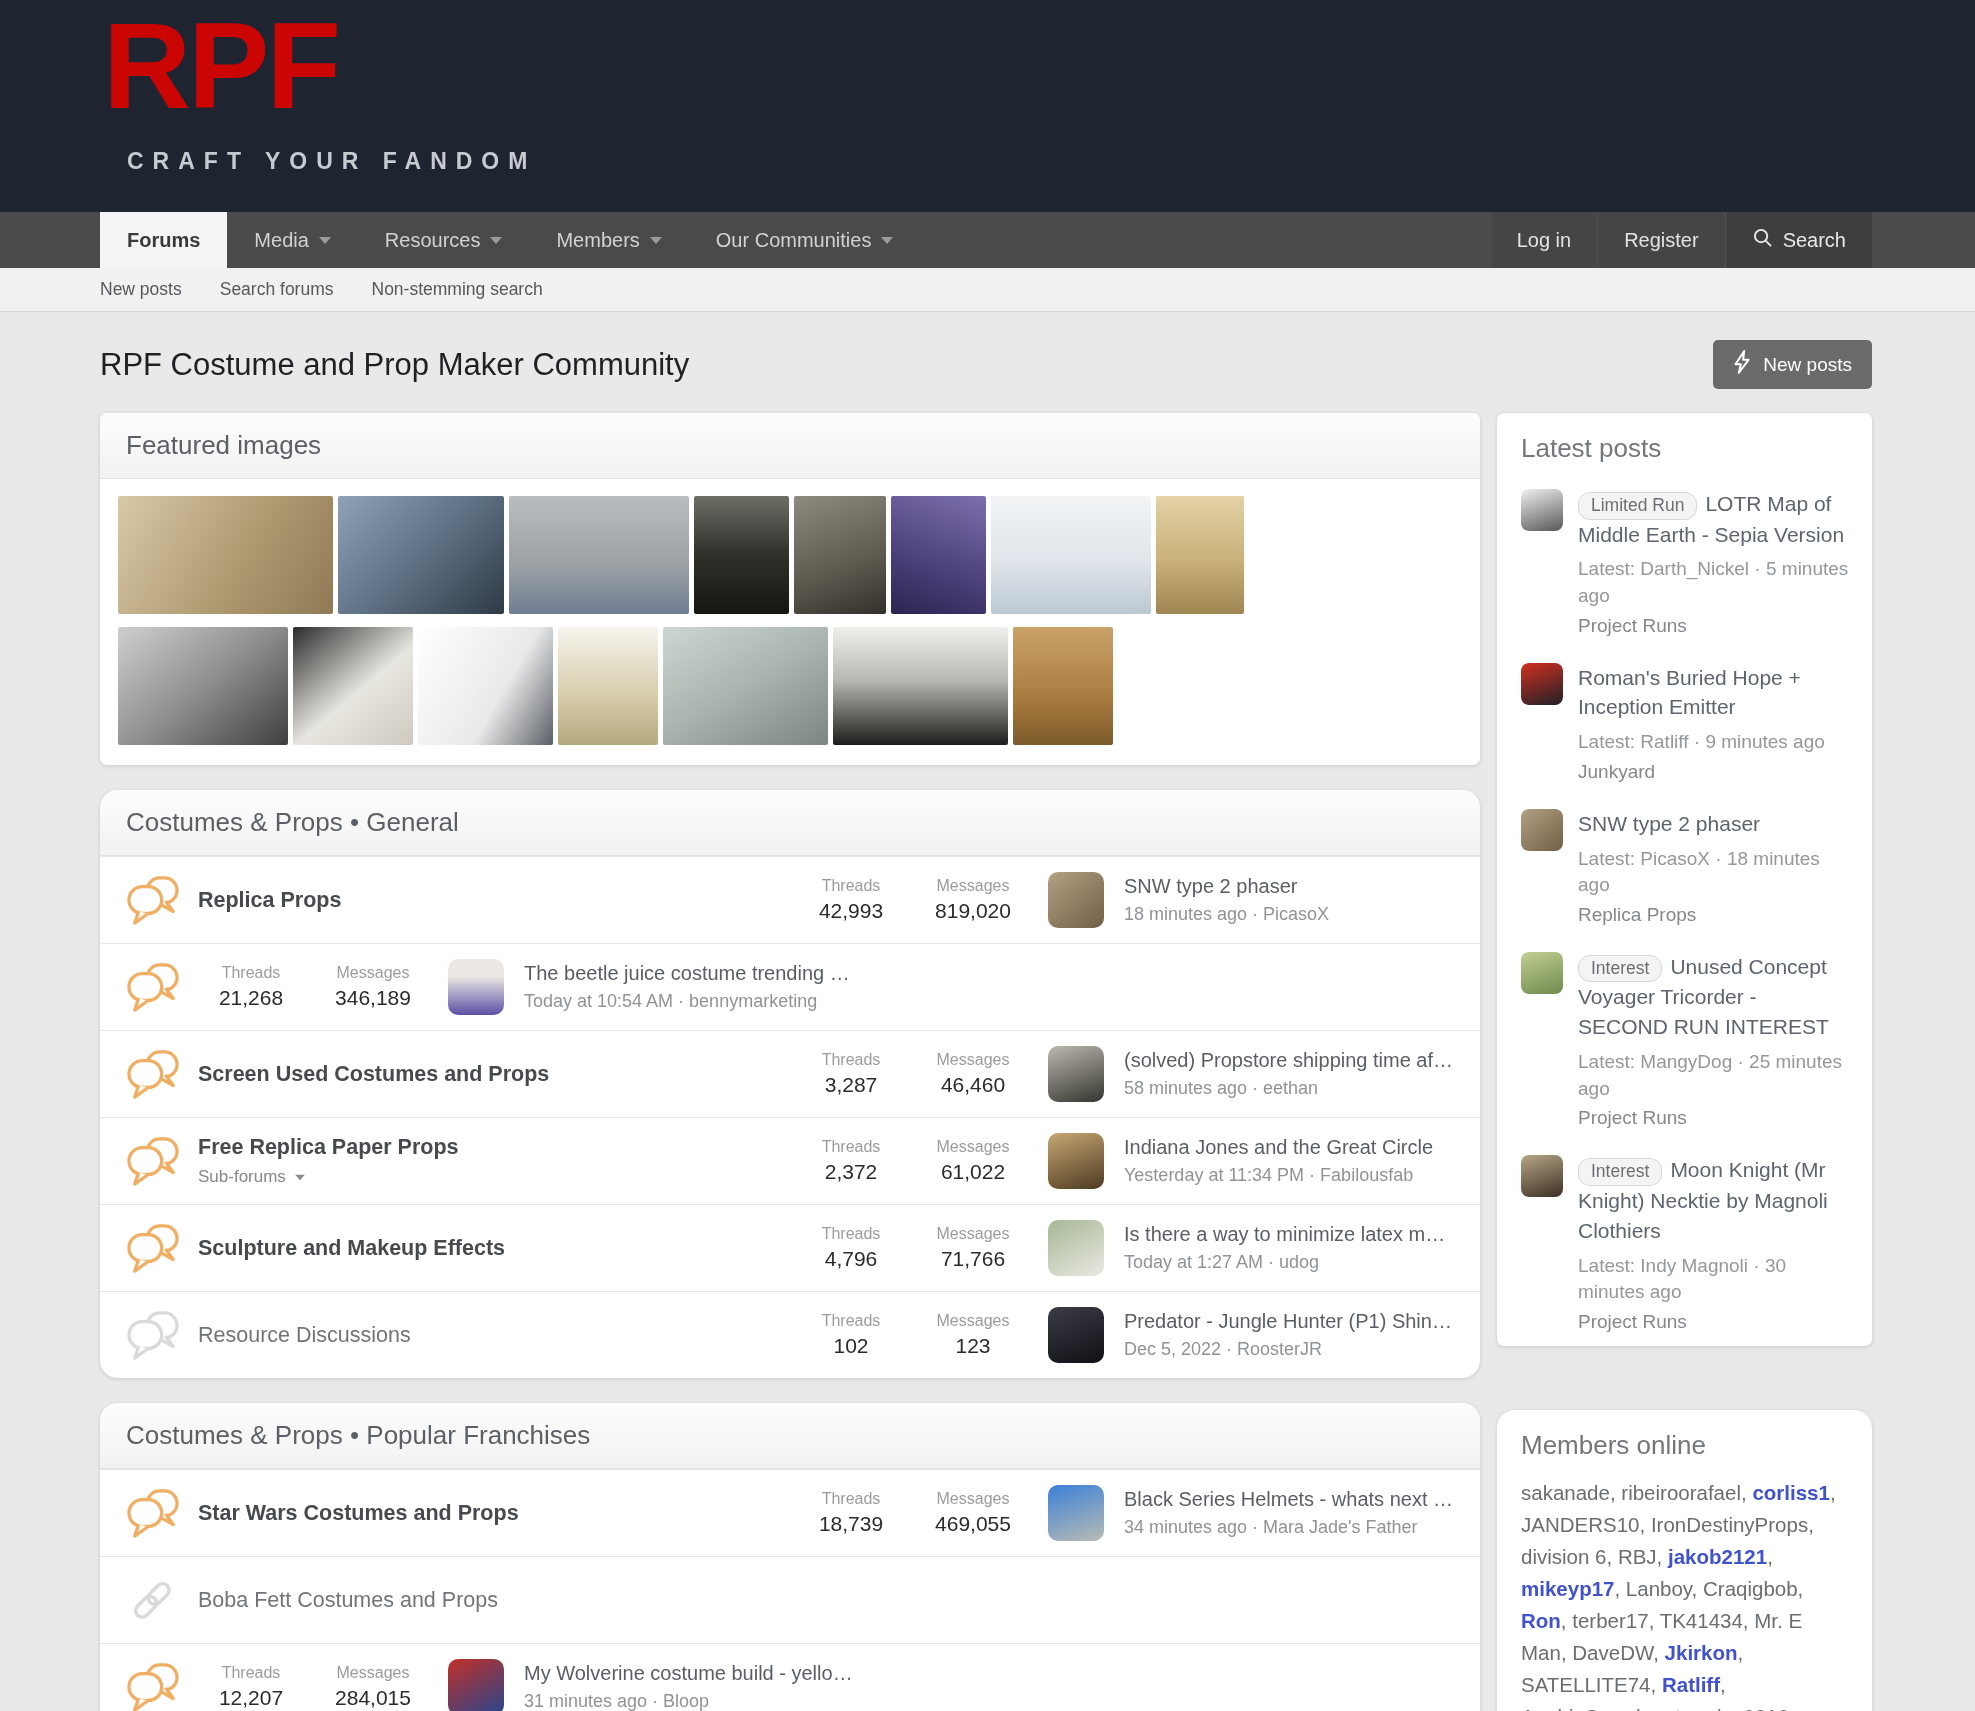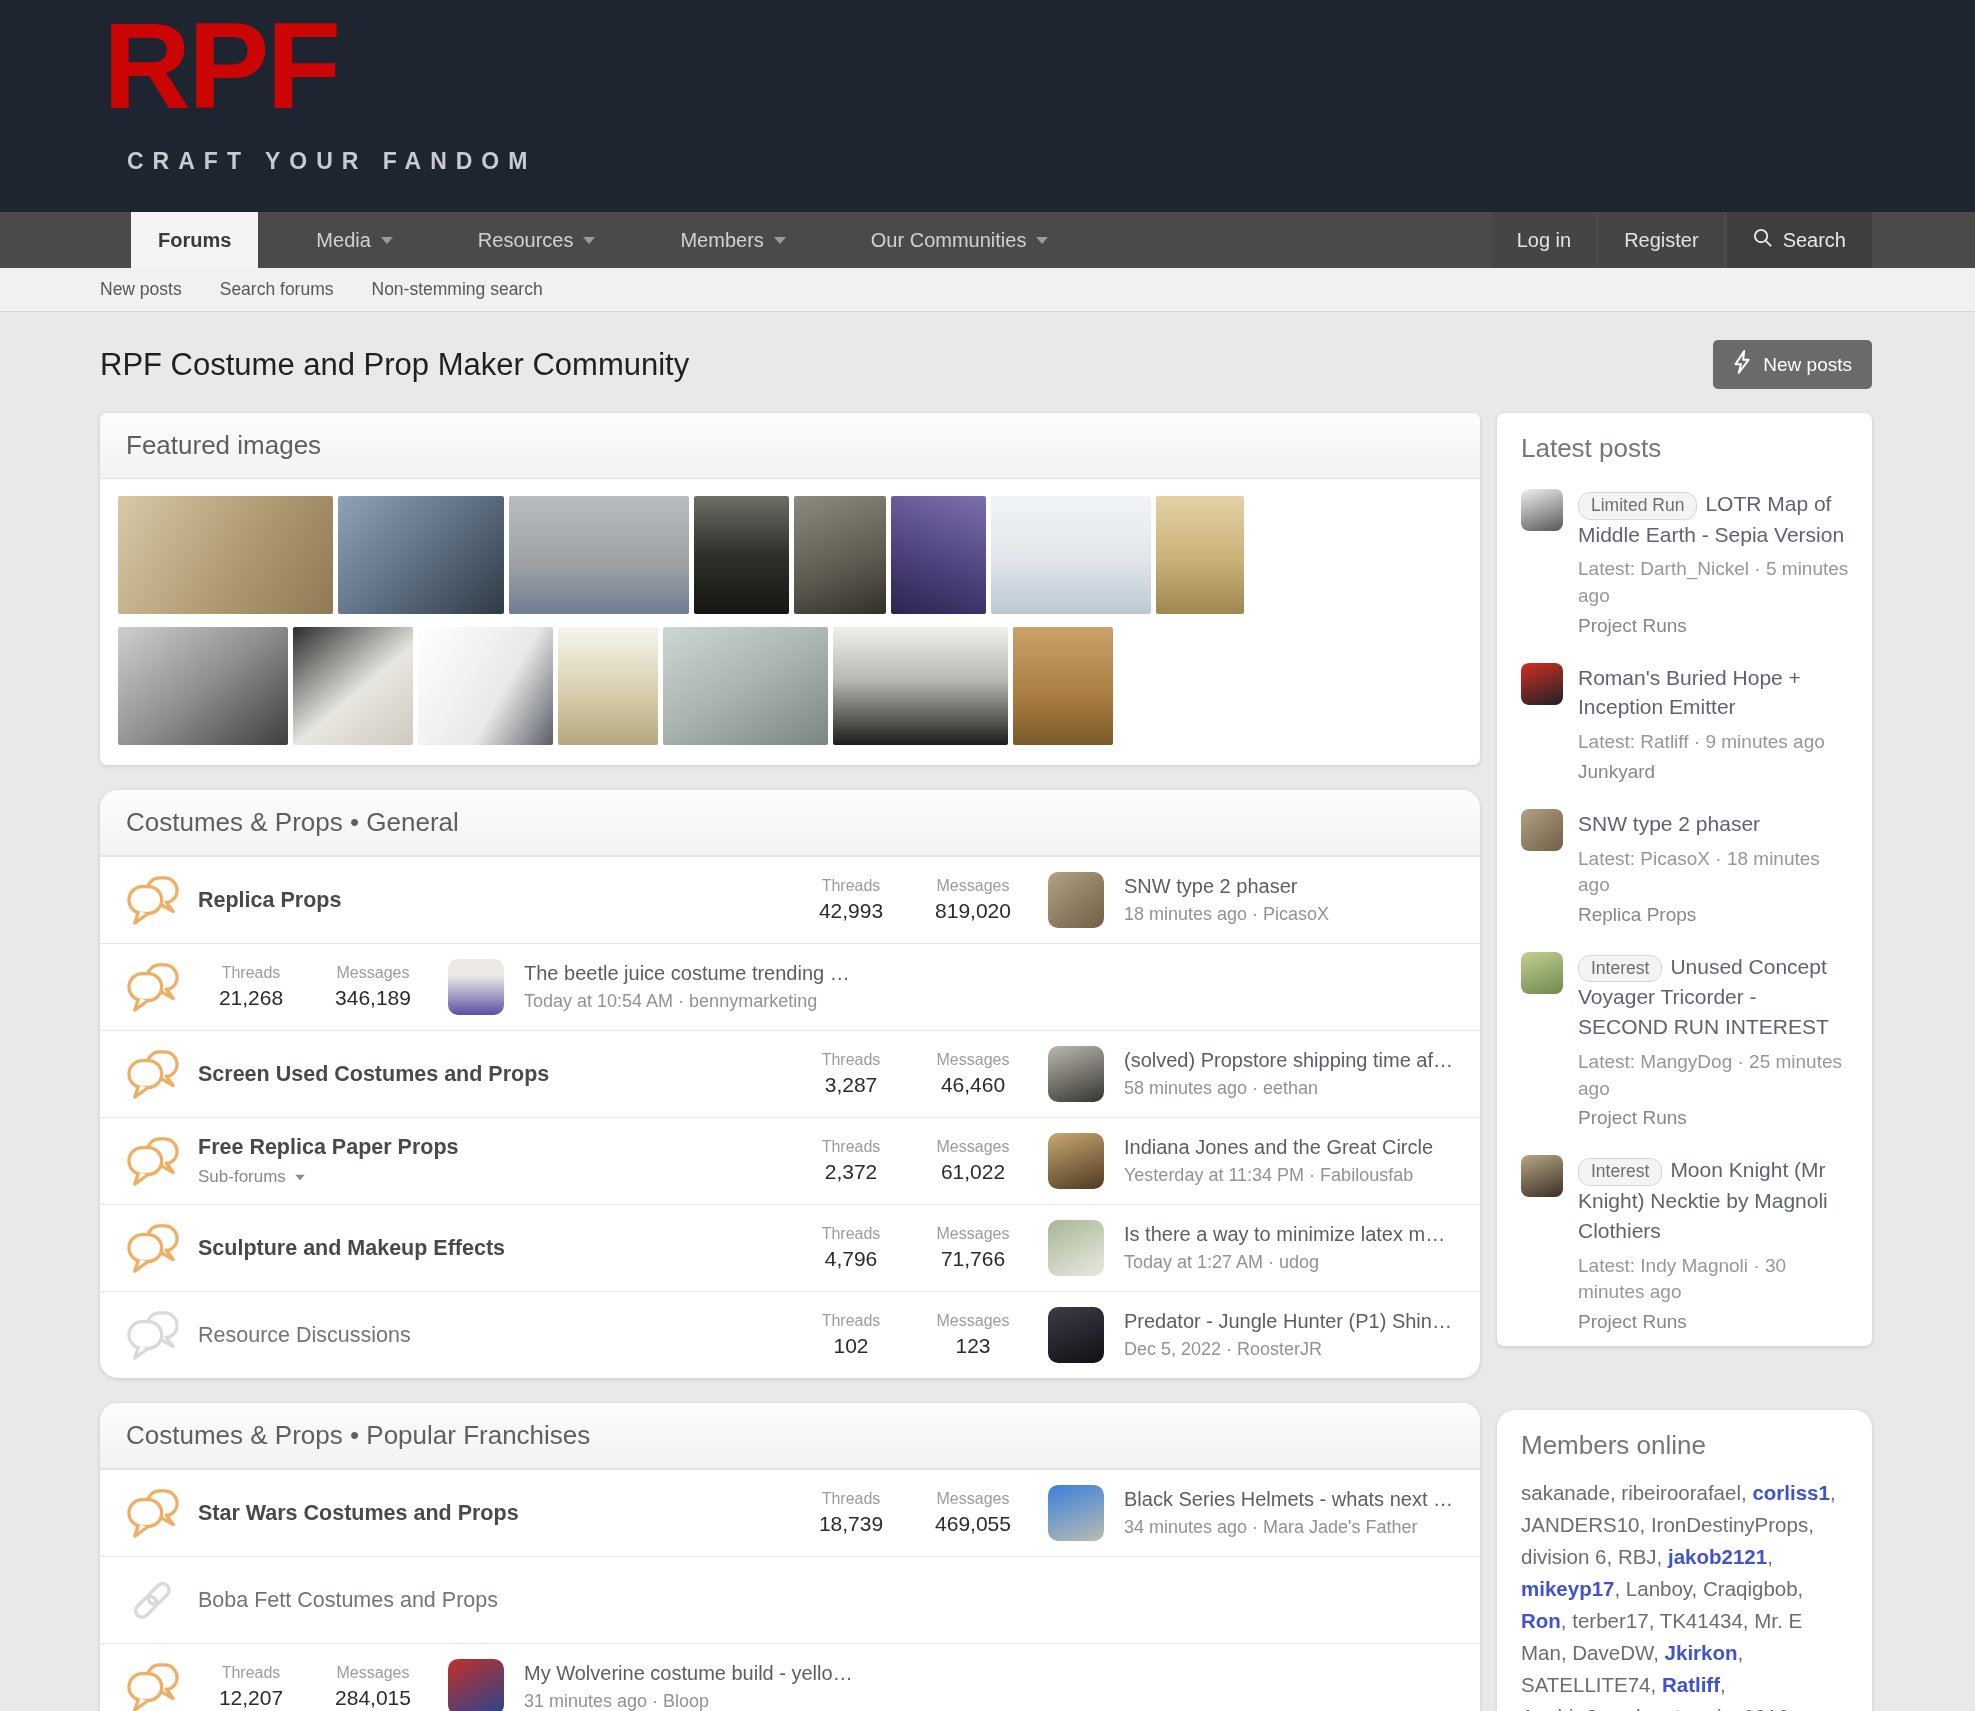--- a/index.html
+++ b/index.html
@@ -15,21 +15,21 @@
   .logo { position:absolute; left:103px; top:2px; font-size:122px; font-weight:bold;
           letter-spacing:-3px; color:#cb0404; line-height:1.05; }
   .tagline { position:absolute; left:107px; top:148px; color:#c6cbd2; font-size:23px;
              letter-spacing:9px; font-weight:700;margin-left:20px; }
 
   
   .main-nav { background:#4a4a4a; height:56px; display:flex; align-items:stretch;
               padding-left:100px; padding-right:103px; }
   .nav-tabs { display:flex; align-items:stretch; flex:1; }
   .nav-tab { display:flex; align-items:center; gap:10px; padding:16px 27px; color:#d2d2d2;
-             font-size:20px; cursor:pointer;margin-left:31px; }
+             font-size:20px; cursor:pointer; }
   .nav-tab.active { background:#f4f4f4; color:#3a3a3a; font-weight:bold; }
   .caret { width:0; height:0; border-left:6px solid transparent; border-right:6px solid transparent;
            border-top:7px solid #9b9b9b; display:inline-block; }
   .nav-right { display:flex; align-items:stretch; gap:3px; }
   .nav-link { display:flex; align-items:center; padding:0 25px; background:#454545;
               color:#e3e3e3; font-size:20px; cursor:pointer; }
   .nav-search { display:flex; align-items:center; gap:11px; padding:0 26px; background:#3e3e3e;
                 color:#e8e8e8; font-size:20px; cursor:pointer; }
 
   

